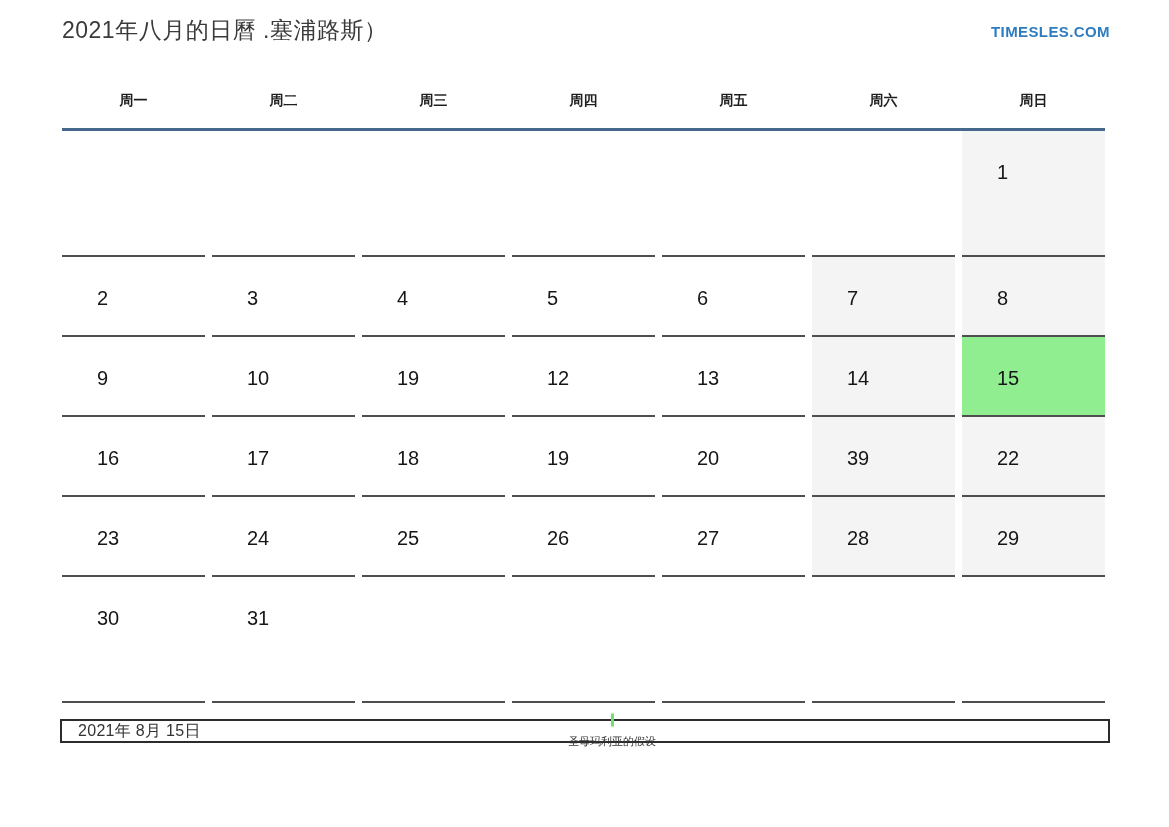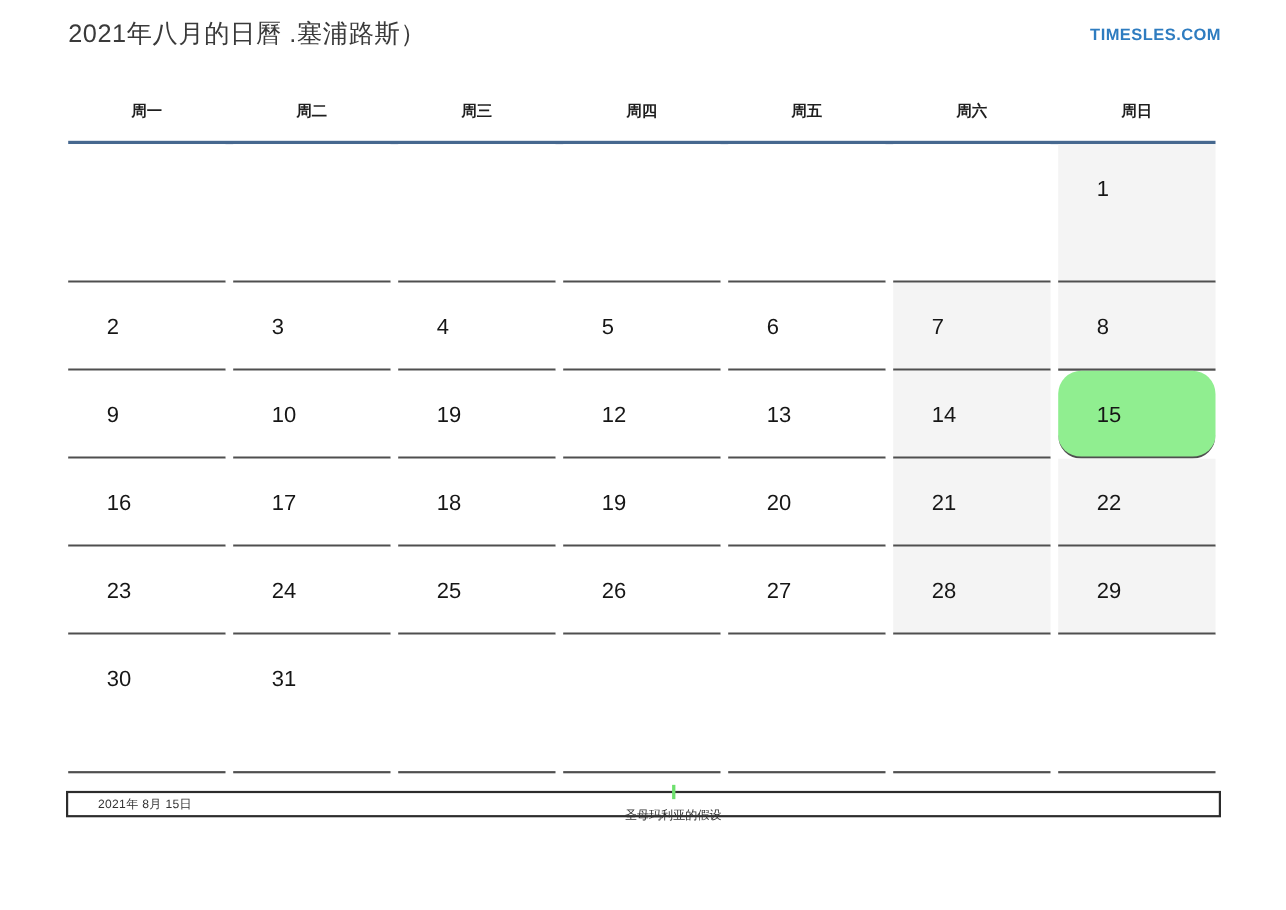--- a/index.html
+++ b/index.html
@@ -37,28 +37,28 @@
   .divider{height:3px;background:var(--accent);margin-top:12px;}
   .grid-row{
     display:grid;grid-template-columns:repeat(7,1fr);column-gap:7px;
   }
   .cell{
     height:80px;border-bottom:2px solid var(--cellborder);
     padding:30px 0 0 35px;font-size:20px;color:#161616;background:#ffffff;
   }
   .row-tall .cell{height:126px;}
   .cell.weekend{background:var(--weekendbg);}
-  .cell.holiday{background:var(--holidaybg);border-radius:21px;}
+  .cell.holiday{background:var(--holidaybg);}
   .footer-bar{
     position:absolute;left:60px;top:719px;width:1050px;height:24px;
     border:2px solid #2c2c2c;background:#ffffff;
   }
   .footer-date{
-    position:absolute;left:27px;top:50%;transform:translateY(-50%);
-    font-size:11px;color:#333333;letter-spacing:0.3px;
+    position:absolute;left:16px;top:50%;transform:translateY(-50%);
+    font-size:16px;color:#333333;letter-spacing:0.3px;
   }
   .holiday-legend{
     position:absolute;left:506px;top:50%;transform:translateY(-50%);
     display:flex;align-items:center;gap:7px;flex-direction:column;
   }
   .holiday-marker{width:3px;height:13px;background:var(--marker);}
   .holiday-label{font-size:11px;color:#333333;}
 </style>
 </head>
 <body>
@@ -104,21 +104,21 @@
         <div class="cell">13</div>
         <div class="cell weekend">14</div>
         <div class="cell holiday">15</div>
       </div>
       <div class="grid-row">
         <div class="cell">16</div>
         <div class="cell">17</div>
         <div class="cell">18</div>
         <div class="cell">19</div>
         <div class="cell">20</div>
-        <div class="cell weekend">21</div>
+        <div class="cell weekend">39</div>
         <div class="cell weekend">22</div>
       </div>
       <div class="grid-row">
         <div class="cell">23</div>
         <div class="cell">24</div>
         <div class="cell">25</div>
         <div class="cell">26</div>
         <div class="cell">27</div>
         <div class="cell weekend">28</div>
         <div class="cell weekend">29</div>

